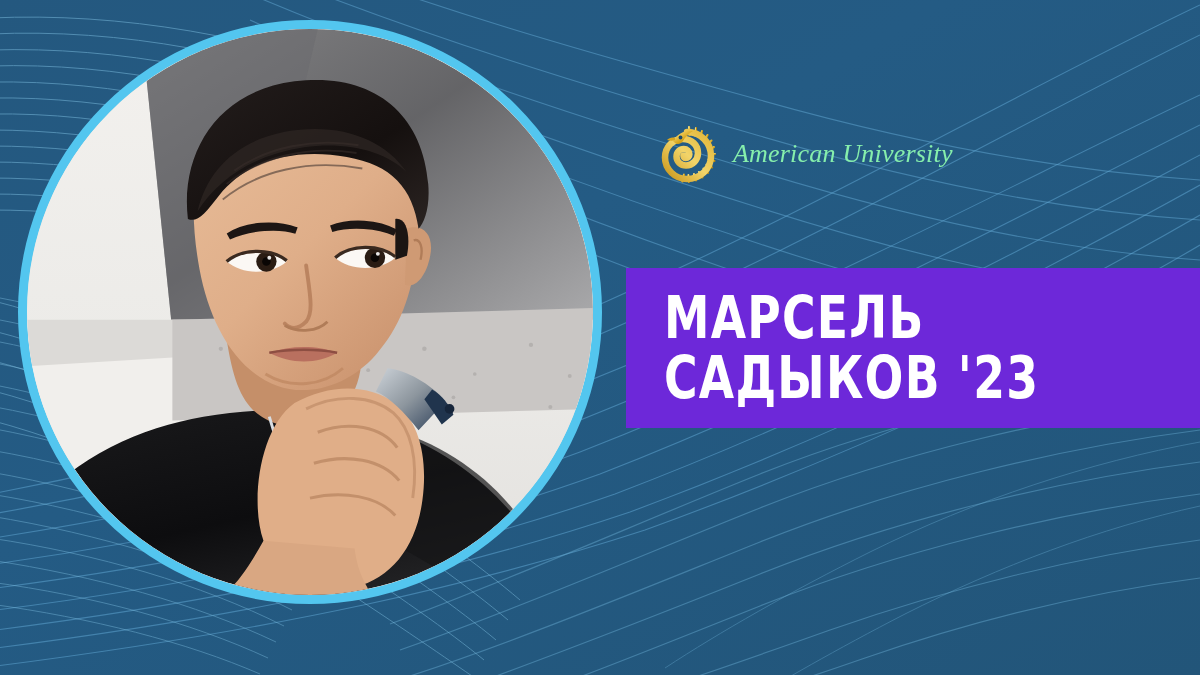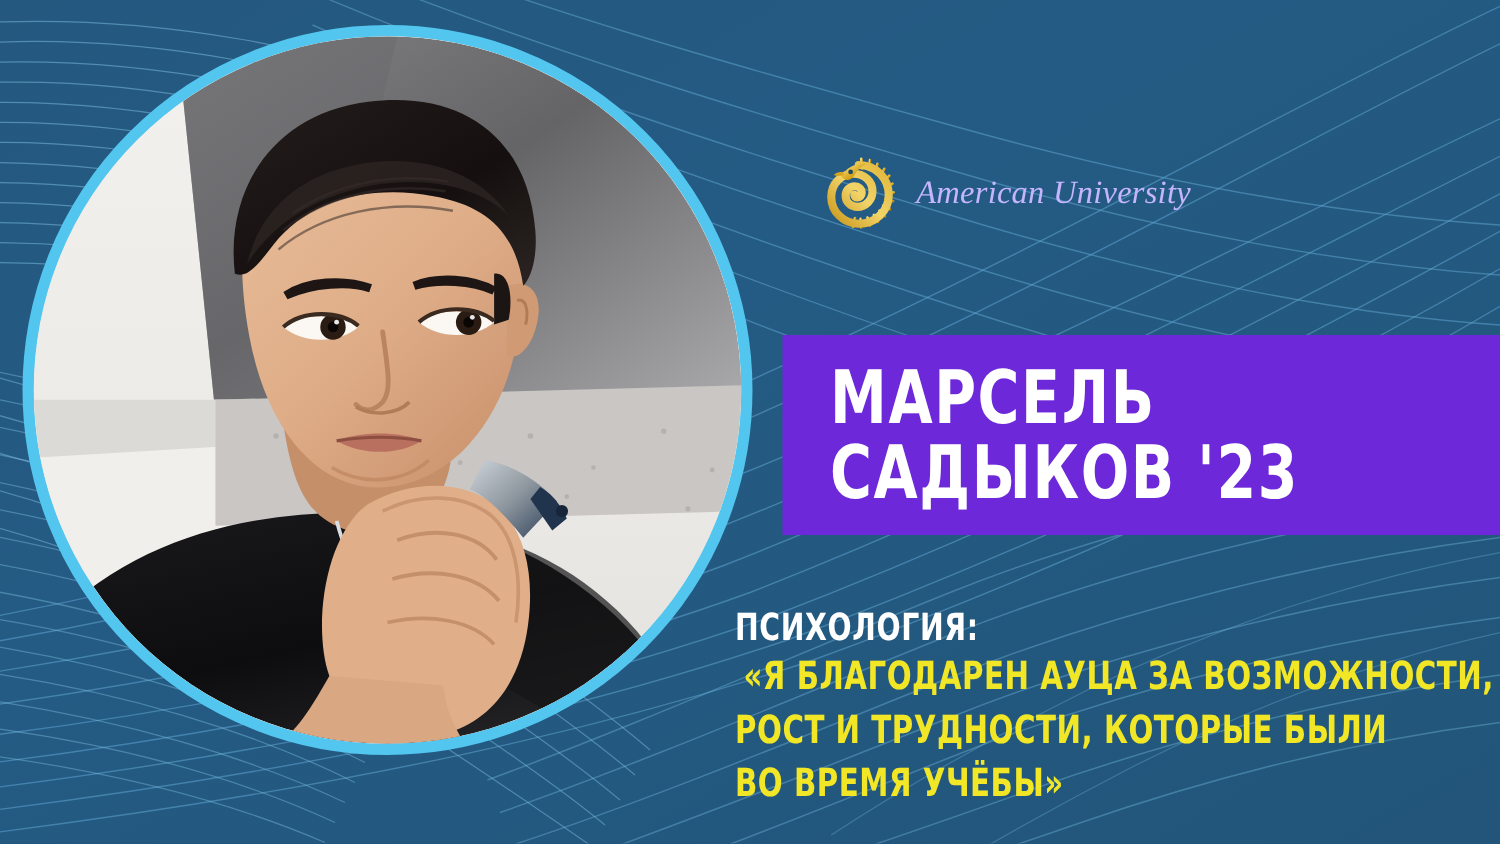--- a/index.html
+++ b/index.html
@@ -57,21 +57,21 @@
     position: absolute;
     left: 655px;
     top: 122px;
     display: flex;
     align-items: center;
     gap: 14px;
     z-index: 6;
   }
   .logo-mark { width: 64px; height: 64px; flex: 0 0 64px; }
   .logo-words {
-    color: #c4b5fd;
+    color: #86efac;
     font-family: "Liberation Serif", "DejaVu Serif", serif;
     font-style: italic;
     line-height: 1.06;
     letter-spacing: .2px;
   }
   .logo-l1 { font-size: 26px; }
   .logo-l2 { font-size: 26px; white-space: nowrap; }
   .logo-of { font-size: 14px; vertical-align: 4px; padding-right: 2px; }
 
   
@@ -415,20 +415,14 @@
     <div class="logo-words">
       <div class="logo-l1">American University</div>
     </div>
   </div>
 
   <div class="nameplate">
     <div class="name-text">МАРСЕЛЬ
 САДЫКОВ '23</div>
   </div>
 
-  <div class="quote-block">
-    <div class="quote-major">ПСИХОЛОГИЯ:</div>
-    <div class="quote-line indent">«Я БЛАГОДАРЕН АУЦА ЗА ВОЗМОЖНОСТИ,</div>
-    <div class="quote-line">РОСТ И ТРУДНОСТИ, КОТОРЫЕ БЫЛИ</div>
-    <div class="quote-line">ВО ВРЕМЯ УЧЁБЫ»</div>
-  </div>
 
 </div>
 
 </body></html>

